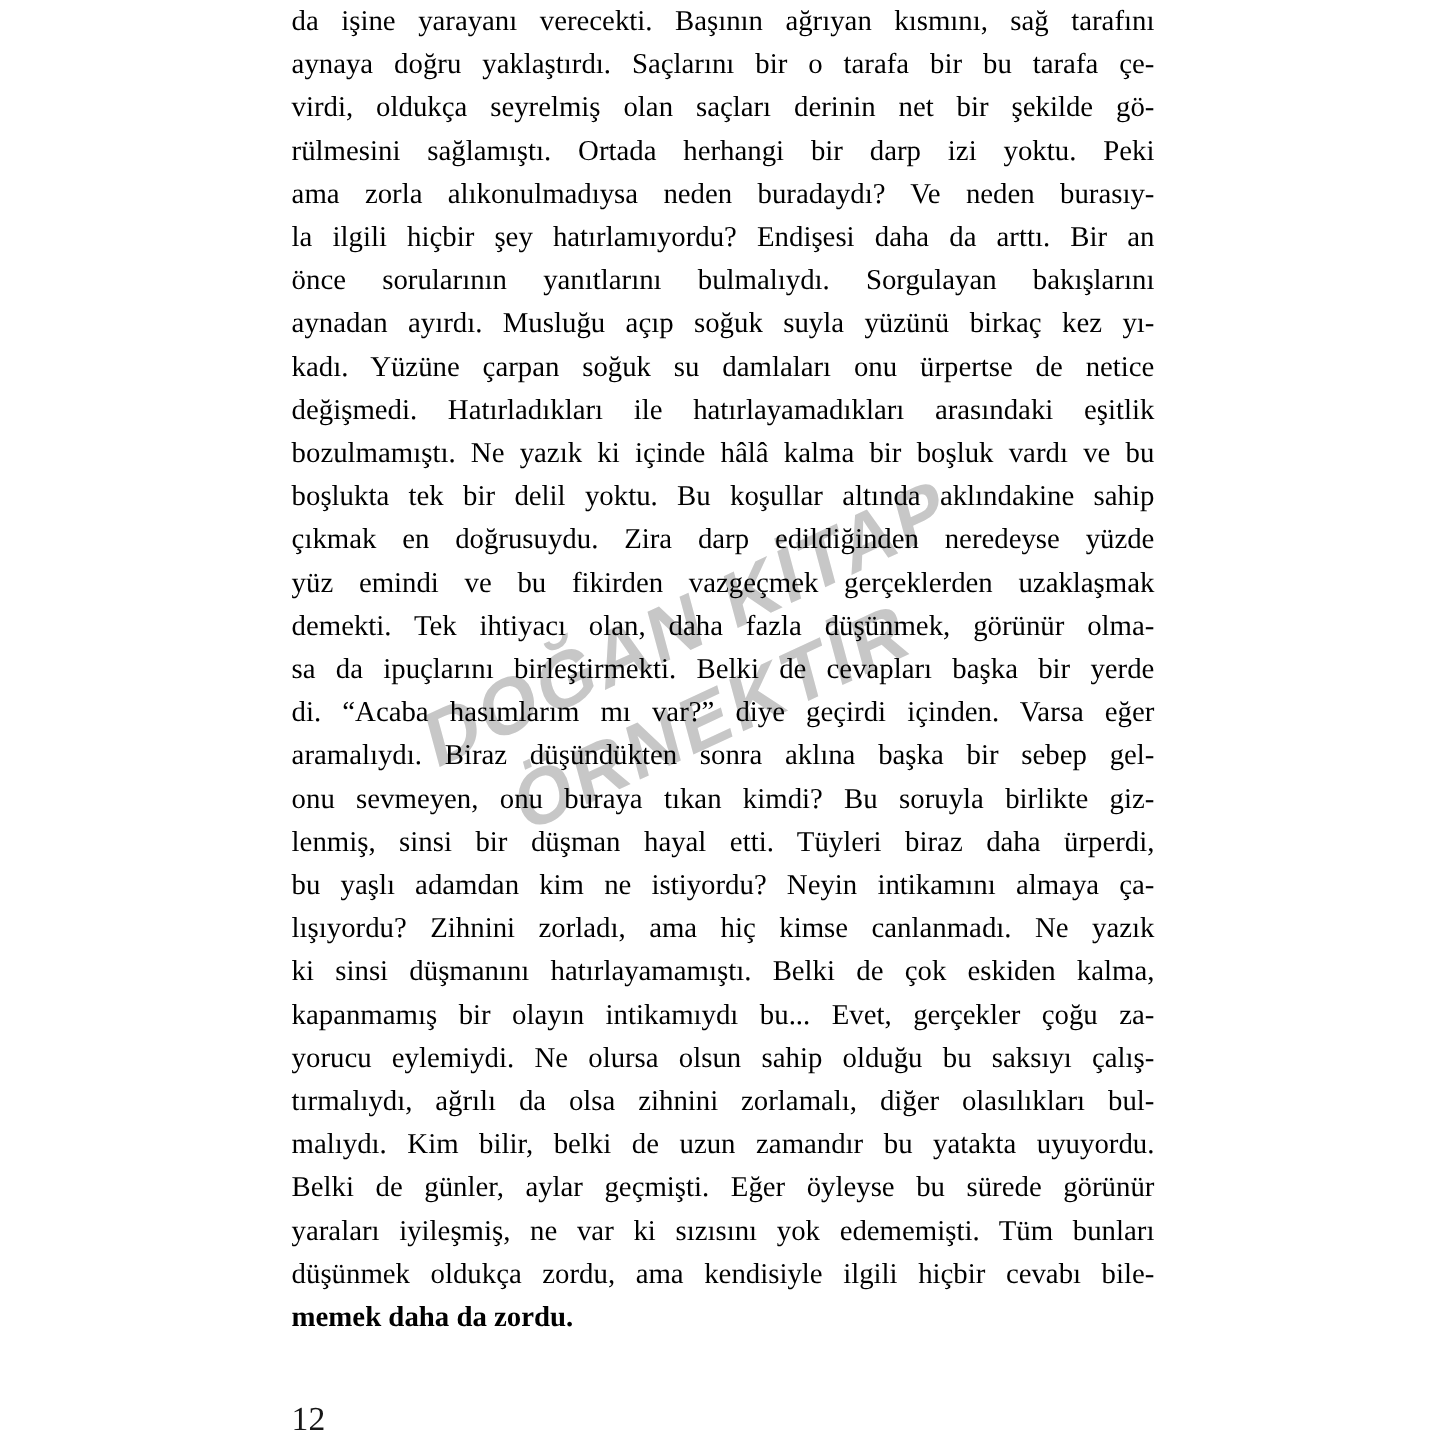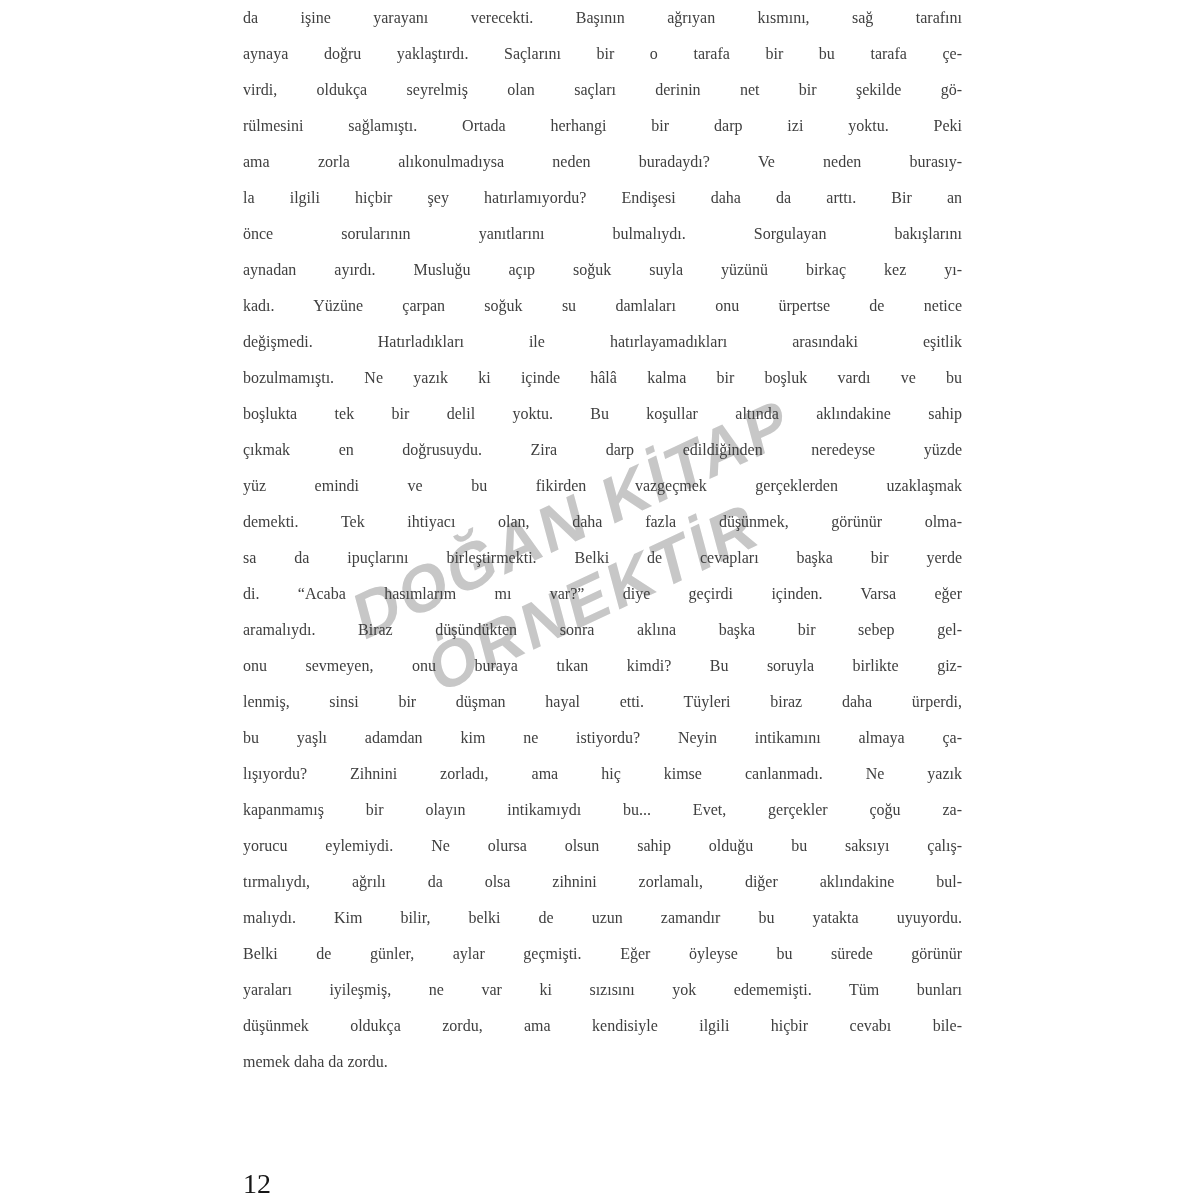--- a/index.html
+++ b/index.html
@@ -30,31 +30,32 @@
     text-align: center;
     white-space: nowrap;
     user-select: none;
   }
   .textblock {
     position: absolute;
     left: 243px;
     top: 0px;
     width: 719px;
     z-index: 1;
-    color: #404040;
-    font-size: 16px;
+    color: #000000;
+    font-size: 24px;
     line-height: 36px;
   }
   .line {
     text-align: justify;
     text-align-last: justify;
     white-space: normal;
   }
   .line.last {
     text-align-last: left;
+    font-weight: bold;
   }
   .pagenum {
     position: absolute;
     left: 243px;
     top: 1168px;
     z-index: 1;
     color: #161616;
     font-size: 28px;
     line-height: 32px;
   }
@@ -85,23 +86,24 @@
       <div class="line">çıkmak en doğrusuydu. Zira darp edildiğinden neredeyse yüzde</div>
       <div class="line">yüz emindi ve bu fikirden vazgeçmek gerçeklerden uzaklaşmak</div>
       <div class="line">demekti. Tek ihtiyacı olan, daha fazla düşünmek, görünür olma-</div>
       <div class="line">sa da ipuçlarını birleştirmekti. Belki de cevapları başka bir yerde</div>
       <div class="line">di. “Acaba hasımlarım mı var?” diye geçirdi içinden. Varsa eğer</div>
       <div class="line">aramalıydı. Biraz düşündükten sonra aklına başka bir sebep gel-</div>
       <div class="line">onu sevmeyen, onu buraya tıkan kimdi? Bu soruyla birlikte giz-</div>
       <div class="line">lenmiş, sinsi bir düşman hayal etti. Tüyleri biraz daha ürperdi,</div>
       <div class="line">bu yaşlı adamdan kim ne istiyordu? Neyin intikamını almaya ça-</div>
       <div class="line">lışıyordu? Zihnini zorladı, ama hiç kimse canlanmadı. Ne yazık</div>
+      <div class="line">ki sinsi düşmanını hatırlayamamıştı. Belki de çok eskiden kalma,</div>
       <div class="line">kapanmamış bir olayın intikamıydı bu... Evet, gerçekler çoğu za-</div>
       <div class="line">yorucu eylemiydi. Ne olursa olsun sahip olduğu bu saksıyı çalış-</div>
-      <div class="line">tırmalıydı, ağrılı da olsa zihnini zorlamalı, diğer aklındakine bul-</div>
+      <div class="line">tırmalıydı, ağrılı da olsa zihnini zorlamalı, diğer olasılıkları bul-</div>
       <div class="line">malıydı. Kim bilir, belki de uzun zamandır bu yatakta uyuyordu.</div>
       <div class="line">Belki de günler, aylar geçmişti. Eğer öyleyse bu sürede görünür</div>
       <div class="line">yaraları iyileşmiş, ne var ki sızısını yok edememişti. Tüm bunları</div>
       <div class="line">düşünmek oldukça zordu, ama kendisiyle ilgili hiçbir cevabı bile-</div>
       <div class="line last">memek daha da zordu.</div>
     </div>
 
   <div class="pagenum">12</div>
 
 </div>

